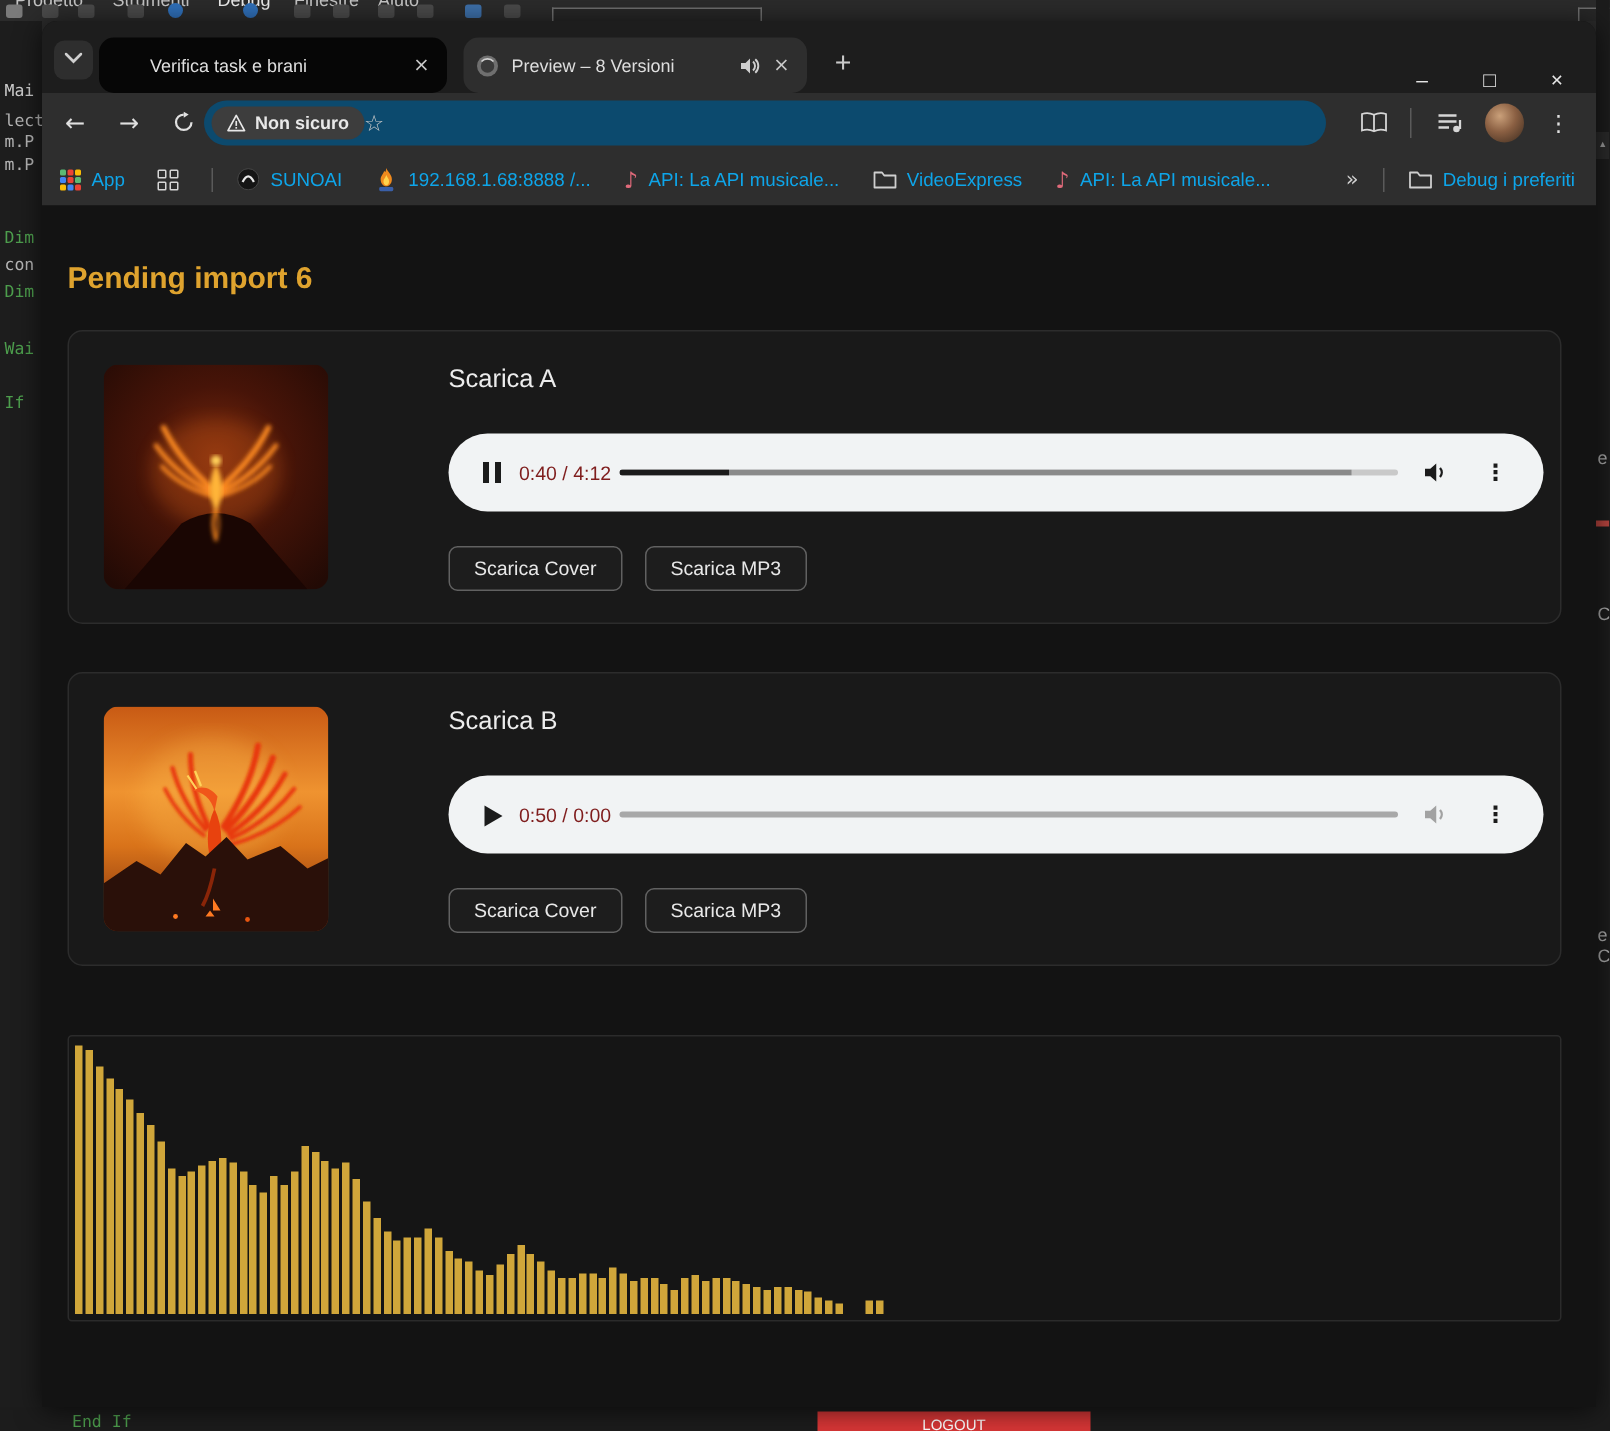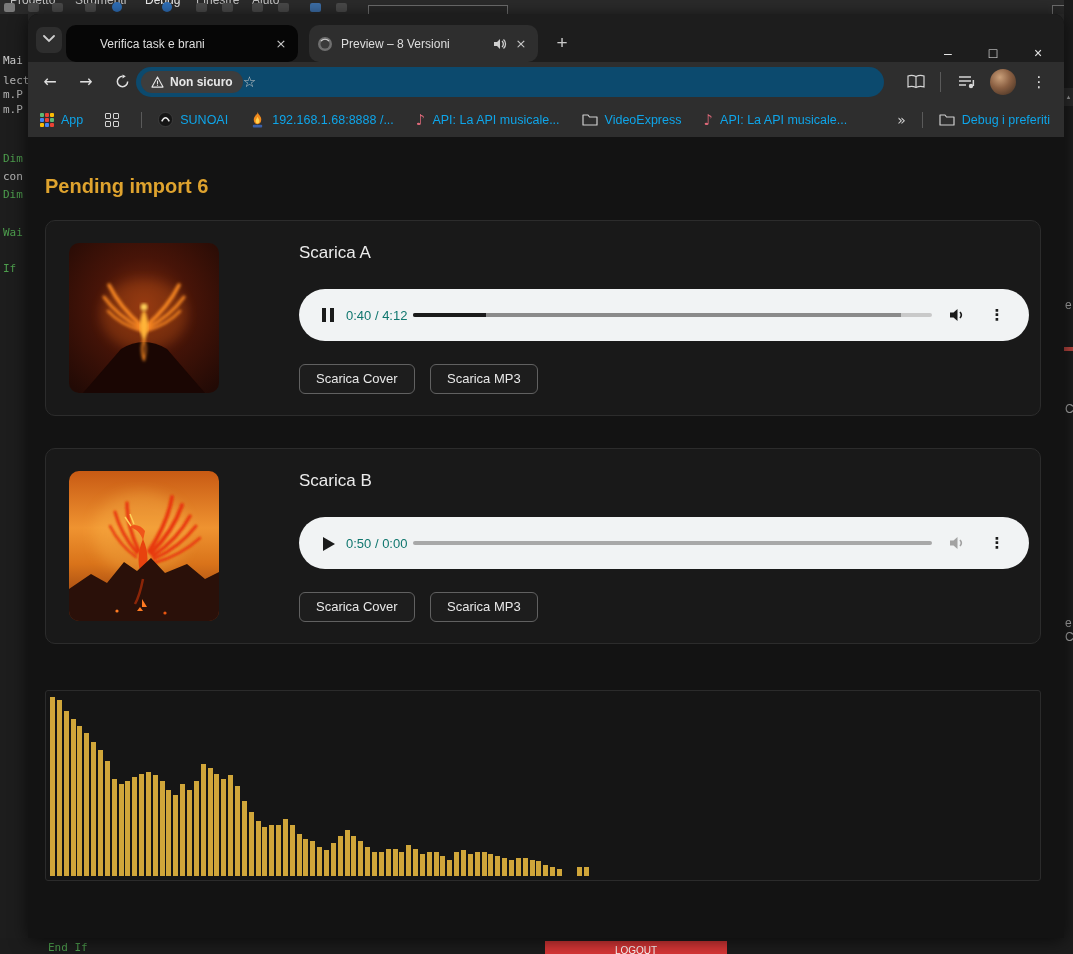--- a/index.html
+++ b/index.html
@@ -79,21 +79,21 @@
   #cardA{top:83px}
   #cardB{top:311px}
   .cover{position:absolute;left:23px;top:22px;width:150px;height:150px;border-radius:10px;overflow:hidden}
   .vtitle{position:absolute;left:253px;top:22px;font-size:17px;color:#ececec}
   .player{position:absolute;left:253px;top:68px;width:730px;height:52px;border-radius:26px;background:#f1f3f4;display:flex;align-items:center}
   .pctl{position:absolute;left:22px;top:17px;width:16px;height:18px}
   .pause-bars:before,.pause-bars:after{content:"";position:absolute;top:2px;width:4px;height:14px;background:#1b1b1b}
   .pause-bars:before{left:1px}.pause-bars:after{left:9px}
   .play-tri{position:absolute;left:2px;top:3px;width:0;height:0;border-left:12px solid #1b1b1b;
             border-top:7px solid transparent;border-bottom:7px solid transparent}
-  .ptime{position:absolute;left:47px;top:19px;font-size:13px;color:#0f766e;white-space:nowrap}
+  .ptime{position:absolute;left:47px;top:19px;font-size:13px;color:#7f1d1d;white-space:nowrap}
   .ptrack{position:absolute;left:114px;top:24px;width:519px;height:4px;border-radius:2px;background:#c9c9c9;overflow:hidden}
   .ptrack.muted{background:#a8a8a8}
   .pbuf{position:absolute;left:0;top:0;height:4px;background:#8a8a8a}
   .pplayed{position:absolute;left:0;top:0;height:4px;background:#1b1b1b}
   .pvol{position:absolute;left:648px;top:16px;width:20px;height:20px}
   .pdots{position:absolute;left:688px;top:15px;width:20px;height:22px;color:#1b1b1b;font-size:15px;
          text-align:center;line-height:22px;font-weight:bold}
   .dl-btn{position:absolute;top:143px;height:30px;background:#1d1d1d;border:1px solid #616161;border-radius:6px;
           color:#e8e8e8;font-size:13px;padding:0 16px;line-height:28px;box-sizing:border-box}
   .dl-cover{left:253px}

